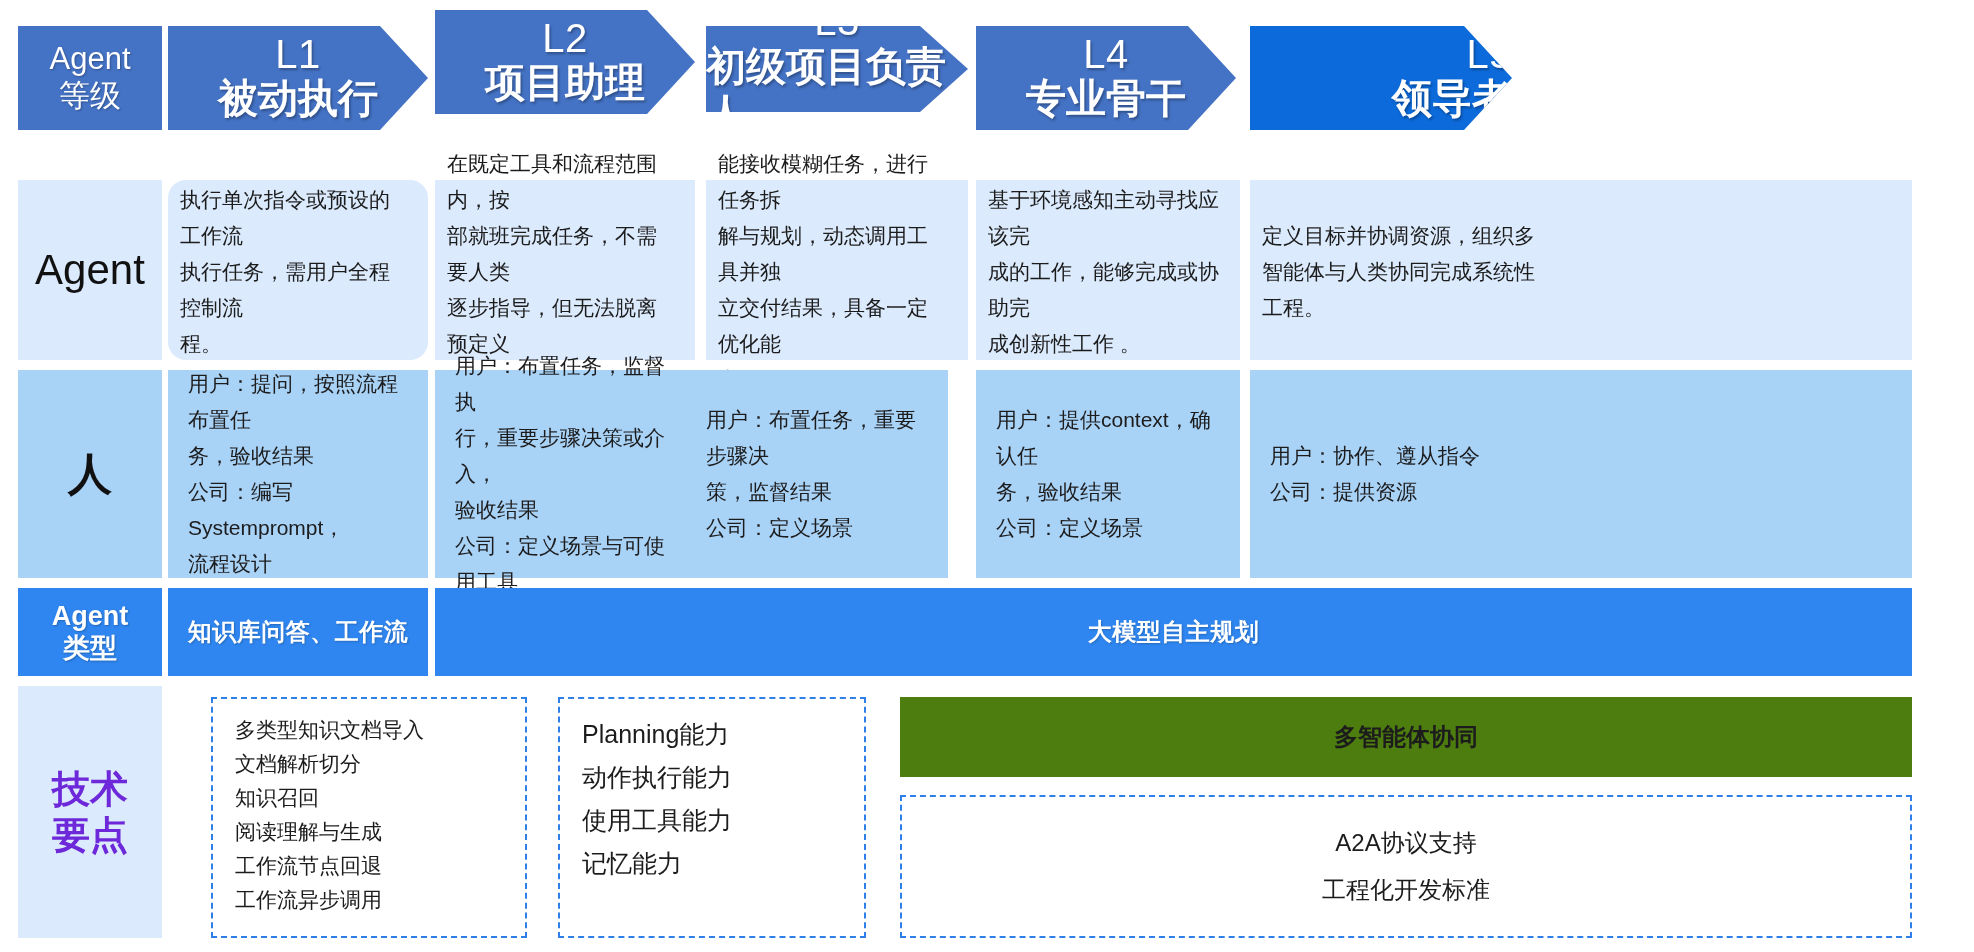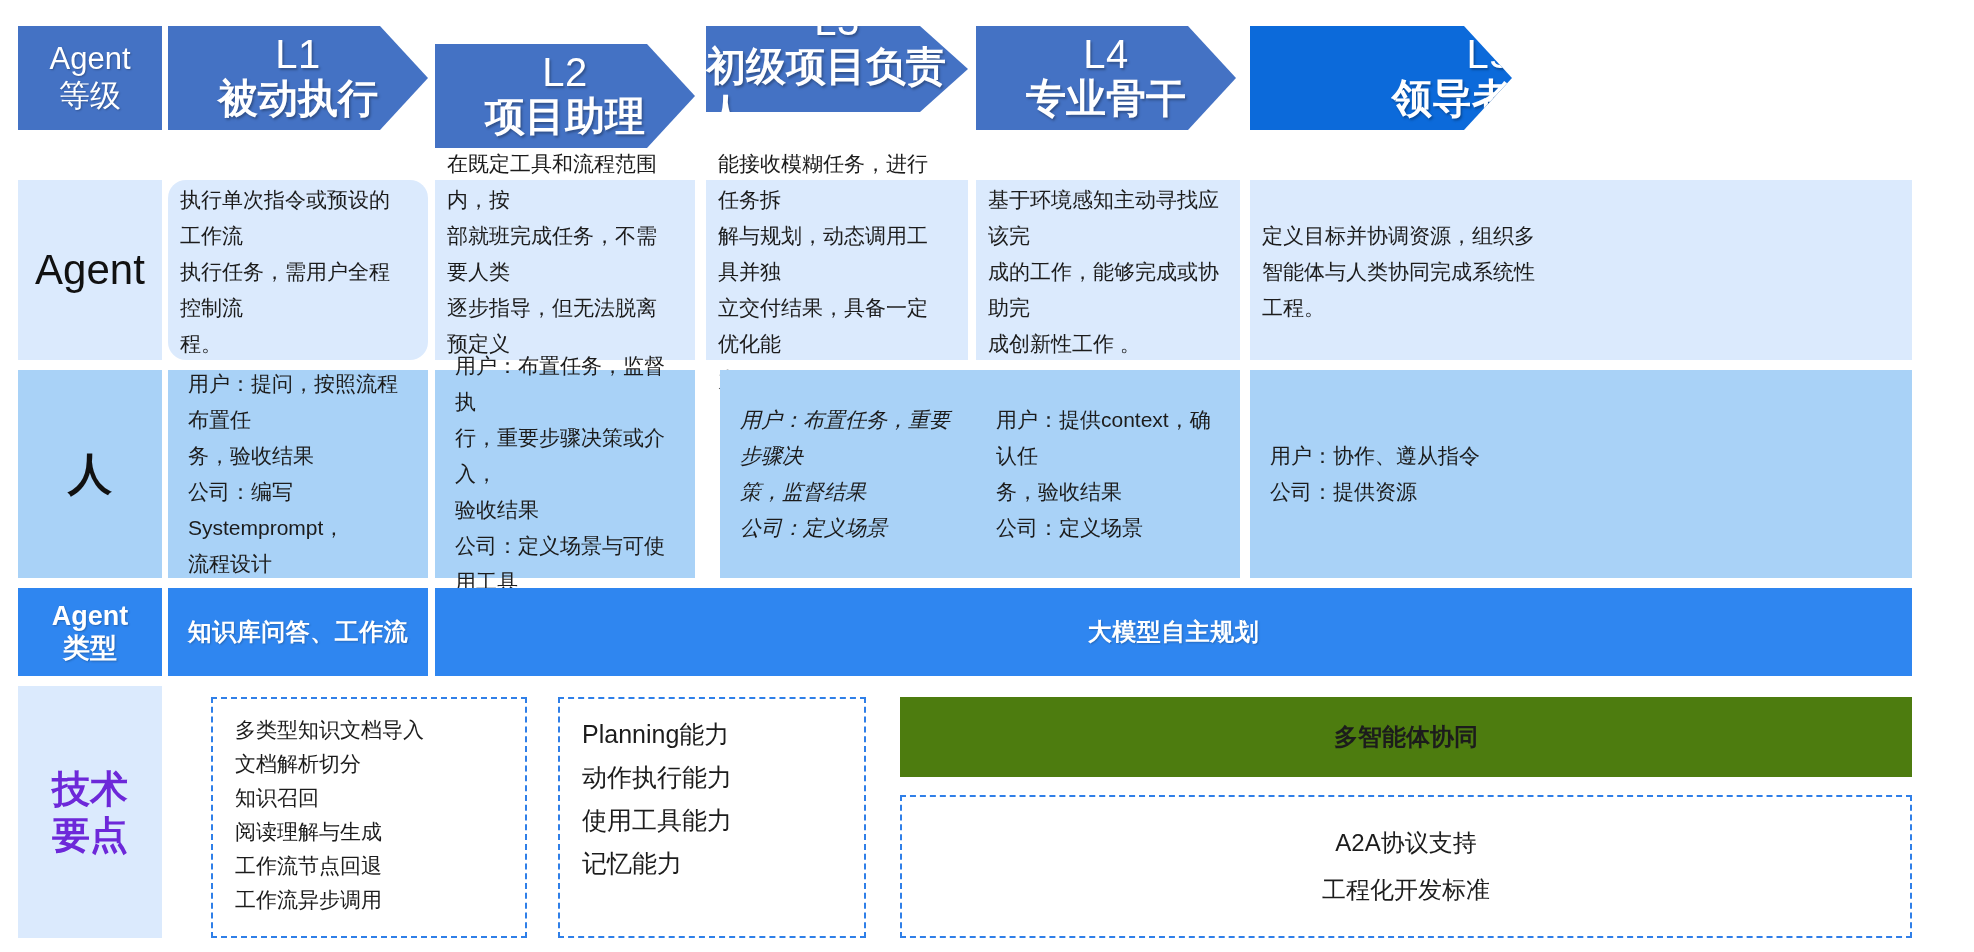--- a/index.html
+++ b/index.html
@@ -99,21 +99,21 @@
   <div class="cell hdr-label" style="left:18px;top:26px;width:144px;height:104px;">
     <span>Agent</span>
     <span>等级</span>
   </div>
 
   <div class="cell chev chev-blue chev-shape" style="left:168px;top:26px;width:260px;height:104px;">
     <span class="lvl">L1</span>
     <span class="nm">被动执行</span>
   </div>
 
-  <div class="cell chev chev-blue chev-shape" style="left:435px;top:44px;width:260px;height:104px;">
+  <div class="cell chev chev-blue chev-shape" style="left:435px;top:10px;width:260px;height:104px;">
     <span class="lvl">L2</span>
     <span class="nm">项目助理</span>
   </div>
 
   <div class="cell chev chev-blue chev-shape" style="left:706px;top:26px;width:262px;height:86px;">
     <span class="lvl">L3</span>
     <span class="nm">初级项目负责人</span>
   </div>
 
   <div class="cell chev chev-blue chev-shape" style="left:976px;top:26px;width:260px;height:104px;">
@@ -167,21 +167,21 @@
 务，验收结果
 公司：编写Systemprompt，
 流程设计</p>
   </div>
   <div class="cell human-cell" style="left:435px;top:370px;width:260px;height:208px;">
     <p>用户：布置任务，监督执
 行，重要步骤决策或介入，
 验收结果
 公司：定义场景与可使用工具</p>
   </div>
-  <div class="cell human-cell" style="left:720px;top:370px;width:262px;height:208px;font-style:italic;">
+  <div class="cell human-cell" style="left:686px;top:370px;width:262px;height:208px;">
     <p>用户：布置任务，重要步骤决
 策，监督结果
 公司：定义场景</p>
   </div>
   <div class="cell human-cell" style="left:976px;top:370px;width:264px;height:208px;">
     <p>用户：提供context，确认任
 务，验收结果
 公司：定义场景</p>
   </div>
   <div class="cell human-cell" style="left:1250px;top:370px;width:662px;height:208px;">

